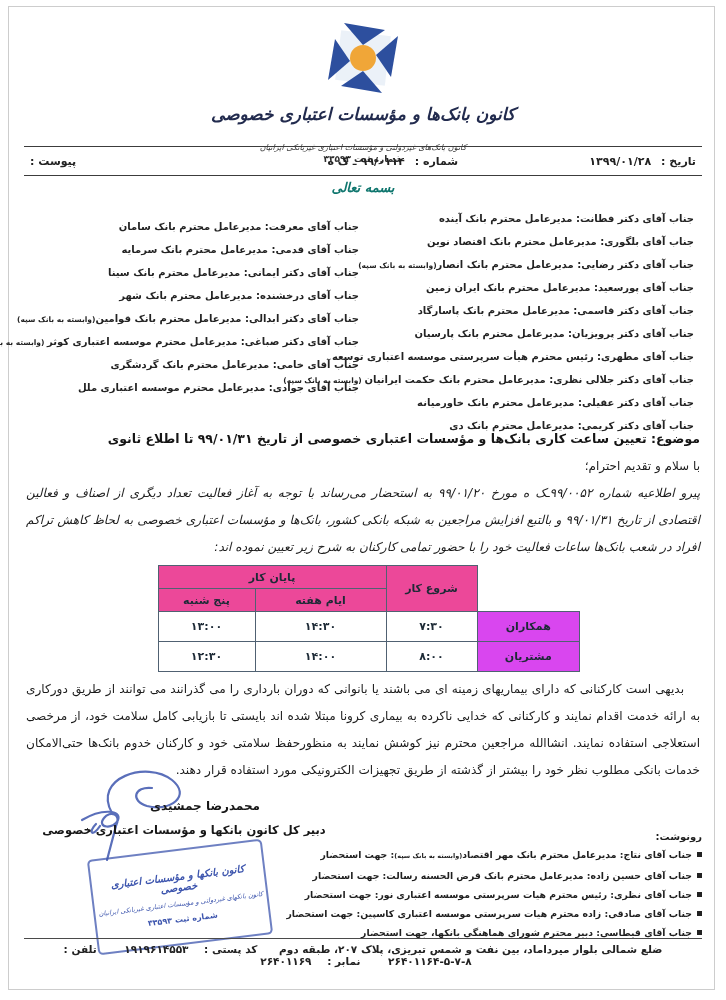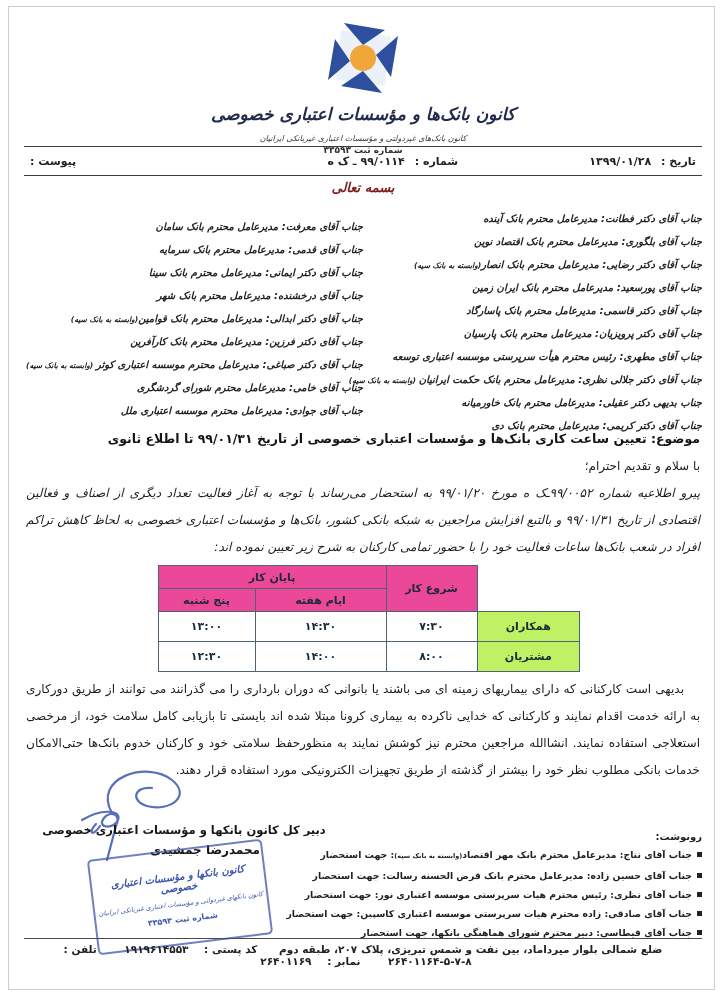--- a/index.html
+++ b/index.html
@@ -6,36 +6,36 @@
   body{
     width:726px;height:1000px;overflow:hidden;background:#ffffff;
     font-family:"DejaVu Sans",sans-serif;color:#1d1d1f;position:relative;
   }
   .page{position:absolute;inset:0;padding-left:45px;}
   .scan-frame{position:absolute;left:8px;top:6px;right:11px;bottom:10px;border:1px solid #cdcdcd;}
   
   .header{position:absolute;top:20px;left:0;right:0;text-align:center;}
   .logo{display:inline-block;}
   .org-name{font-size:17px;font-weight:700;color:#222b4e;font-style:italic;margin-top:2px;}
-  .org-sub{font-size:8px;color:#3a3a3a;font-style:italic;margin-top:10px;}
+  .org-sub{font-size:8px;color:#3a3a3a;font-style:italic;margin-top:19px;}
   .org-reg{font-size:9px;font-weight:700;color:#2e2e2e;margin-top:2px;}
   
   .metabar{
     position:absolute;top:146px;left:24px;right:24px;height:30px;
     border-top:1.5px solid #3c3c3c;border-bottom:1.5px solid #3c3c3c;
     display:flex;align-items:center;justify-content:space-between;
     direction:rtl;font-size:11px;font-weight:700;color:#222;
     padding:0 6px;box-sizing:border-box;
   }
   .metabar .cell{display:flex;gap:10px;align-items:center;}
   .metabar .num-cell{margin-left:120px;}
   .besmele{position:absolute;top:180px;left:0;right:0;text-align:center;
-    font-family:"DejaVu Serif",serif;font-style:italic;font-weight:700;font-size:13px;color:#7f1d1d;}
-  
-  .recipients{position:absolute;top:207px;left:24px;right:24px;display:flex;direction:rtl;font-style:italic;}
+    font-family:"DejaVu Serif",serif;font-style:italic;font-weight:700;font-size:13px;color:#0f766e;}
+  
+  .recipients{position:absolute;top:207px;left:24px;right:32px;display:flex;direction:rtl;}
   .rec-col{width:50%;box-sizing:border-box;}
   .rec-col.col-left{padding-left:2px;margin-top:8px;}
   .rec-line{height:23px;line-height:23px;font-size:10px;font-weight:700;color:#232323;
     text-align:right;white-space:nowrap;direction:rtl;}
   .rec-note{font-size:7.5px;}
   
   .subject{position:absolute;top:431px;right:26px;left:26px;text-align:right;
     font-size:12.5px;font-weight:700;color:#151515;direction:rtl;}
   .salutation{position:absolute;top:459px;right:26px;font-size:12px;color:#1c1c1c;direction:rtl;}
   .body-par{position:absolute;right:26px;left:26px;direction:rtl;text-align:justify;
@@ -48,24 +48,24 @@
   .hours-table td,.hours-table th{border:1px solid #506172;text-align:center;padding:0;}
   .hours-table .hd{background:#ec4899;}
   .hours-table .corner{border:none;background:transparent;}
   .hours-table .c-label{width:102px;}
   .hours-table .c-start{width:90px;}
   .hours-table .c-week{width:130px;}
   .hours-table .c-thu{width:96px;}
   .hours-table .hr1{height:23px;}
   .hours-table .hr2{height:23px;}
   .hours-table .dr{height:30px;background:#ffffff;}
-  .hours-table .rowlab{background:#bef264;}
+  .hours-table .rowlab{background:#d946ef;}
   
   .sig-name{position:absolute;top:799px;left:120px;width:170px;text-align:center;
-    font-size:12px;font-weight:700;color:#171717;margin-top:44px;}
+    font-size:12px;font-weight:700;color:#171717;}
   .sig-title{position:absolute;top:823px;left:34px;width:300px;text-align:center;
     font-size:11.5px;font-weight:700;color:#171717;}
   .sig-ink{position:absolute;top:768px;left:52px;}
   .stamp{position:absolute;top:849px;left:92px;width:172px;height:92px;
     transform:rotate(-7deg);border:2px solid rgba(62,86,174,0.75);border-radius:5px;
     display:flex;flex-direction:column;align-items:center;justify-content:center;gap:7px;
     color:#3e56ae;text-align:center;direction:rtl;}
   .stamp .s1{font-size:10px;font-weight:700;font-style:italic;}
   .stamp .s2{font-size:6.5px;font-style:italic;}
   .stamp .s3{font-size:8px;font-weight:700;}
@@ -122,32 +122,31 @@
   <div class="recipients">
     <div class="rec-col col-right">
       <div class="rec-line"><span>جناب آقای دکتر فطانت: مدیرعامل محترم بانک آینده</span><span class="rec-note"></span></div>
       <div class="rec-line"><span>جناب آقای بلگوری: مدیرعامل محترم بانک اقتصاد نوین</span><span class="rec-note"></span></div>
       <div class="rec-line"><span>جناب آقای دکتر رضایی: مدیرعامل محترم بانک انصار</span><span class="rec-note">(وابسته به بانک سپه)</span></div>
       <div class="rec-line"><span>جناب آقای پورسعید: مدیرعامل محترم بانک ایران زمین</span><span class="rec-note"></span></div>
       <div class="rec-line"><span>جناب آقای دکتر قاسمی: مدیرعامل محترم بانک پاسارگاد</span><span class="rec-note"></span></div>
       <div class="rec-line"><span>جناب آقای دکتر پرویزیان: مدیرعامل محترم بانک پارسیان</span><span class="rec-note"></span></div>
       <div class="rec-line"><span>جناب آقای مطهری: رئیس محترم هیأت سرپرستی موسسه اعتباری توسعه</span><span class="rec-note"></span></div>
       <div class="rec-line"><span>جناب آقای دکتر جلالی نظری: مدیرعامل محترم بانک حکمت ایرانیان</span><span class="rec-note"> (وابسته به بانک سپه)</span></div>
-      <div class="rec-line"><span>جناب بدیهی دکتر عقیلی: مدیرعامل محترم بانک خاورمیانه</span><span class="rec-note"></span></div>
+      <div class="rec-line"><span>جناب آقای دکتر عقیلی: مدیرعامل محترم بانک خاورمیانه</span><span class="rec-note"></span></div>
       <div class="rec-line"><span>جناب آقای دکتر کریمی: مدیرعامل محترم بانک دی</span><span class="rec-note"></span></div>
     </div>
     <div class="rec-col col-left">
       <div class="rec-line"><span>جناب آقای معرفت: مدیرعامل محترم بانک سامان</span><span class="rec-note"></span></div>
       <div class="rec-line"><span>جناب آقای قدمی: مدیرعامل محترم بانک سرمایه</span><span class="rec-note"></span></div>
       <div class="rec-line"><span>جناب آقای دکتر ایمانی: مدیرعامل محترم بانک سینا</span><span class="rec-note"></span></div>
       <div class="rec-line"><span>جناب آقای درخشنده: مدیرعامل محترم بانک شهر</span><span class="rec-note"></span></div>
       <div class="rec-line"><span>جناب آقای دکتر ابدالی: مدیرعامل محترم بانک قوامین</span><span class="rec-note">(وابسته به بانک سپه)</span></div>
-      <div class="rec-line"><span>جناب آقای دکتر فرزین: مدیرعامل محترم بانک کارآفرین</span><span class="rec-note"></span></div>
       <div class="rec-line"><span>جناب آقای دکتر صباغی: مدیرعامل محترم موسسه اعتباری کوثر</span><span class="rec-note"> (وابسته به بانک سپه)</span></div>
-      <div class="rec-line"><span>جناب آقای خامی: مدیرعامل محترم شورای گردشگری</span><span class="rec-note"></span></div>
+      <div class="rec-line"><span>جناب آقای خامی: مدیرعامل محترم بانک گردشگری</span><span class="rec-note"></span></div>
       <div class="rec-line"><span>جناب آقای جوادی: مدیرعامل محترم موسسه اعتباری ملل</span><span class="rec-note"></span></div>
     </div>
   </div>
 
   <div class="subject">موضوع: تعیین ساعت کاری بانک‌ها و مؤسسات اعتباری خصوصی از تاریخ ۹۹/۰۱/۳۱ تا اطلاع ثانوی</div>
   <div class="salutation">با سلام و تقدیم احترام؛</div>
   <div class="body-par body1">پیرو اطلاعیه شماره ۹۹/۰۰۵۲ـک ه مورخ ۹۹/۰۱/۲۰ به استحضار می‌رساند با توجه به آغاز فعالیت تعداد دیگری از اصناف و فعالین اقتصادی از تاریخ ۹۹/۰۱/۳۱ و بالتبع افزایش مراجعین به شبکه بانکی کشور، بانک‌ها و مؤسسات اعتباری خصوصی به لحاظ کاهش تراکم افراد در شعب بانک‌ها ساعات فعالیت خود را با حضور تمامی کارکنان به شرح زیر تعیین نموده اند:</div>
 
   <table class="hours-table">
     <tbody>

